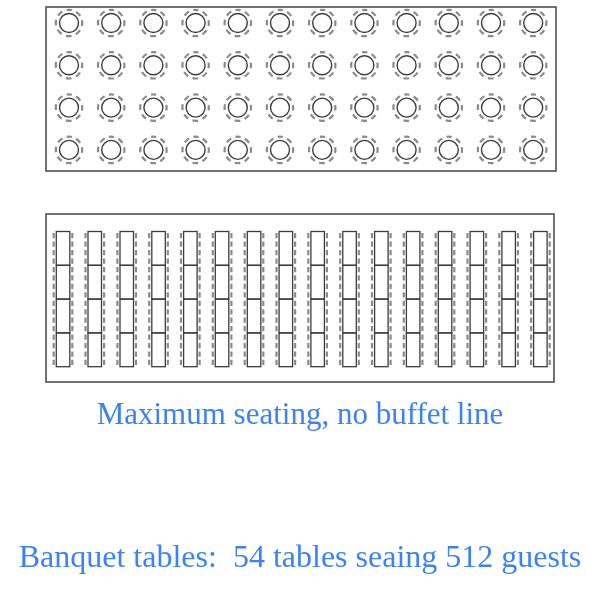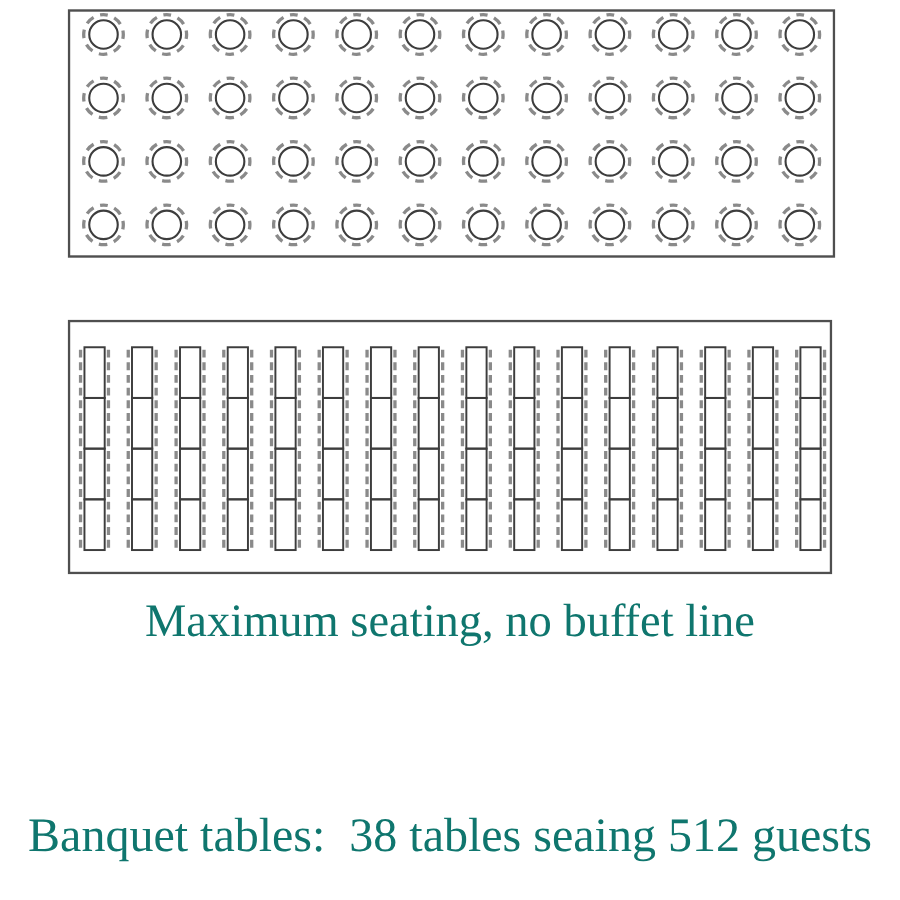--- a/index.html
+++ b/index.html
@@ -20,21 +20,21 @@
     display: block;
   }
   #round-svg  { left: 45px; top: 6px;   }
   #banquet-svg{ left: 45px; top: 213px; }
   .caption {
     position: absolute;
     left: 0;
     width: 600px;
     text-align: center;
     white-space: pre;          
-    color: #0f766e;
+    color: #3b82f6;
     font-size: 31px;
     line-height: 1.1;
     letter-spacing: 0px;
   }
   #caption-title   { top: 397px; }
   #caption-round   { top: 468px; font-size: 32px; }
   #caption-banquet { top: 539px; font-size: 32px; }
 </style>
 </head>
 <body>
@@ -365,15 +365,15 @@
         <rect x="488.6" y="86.1" width="13.5" height="33.8" fill="none" stroke="#3d3d3d" stroke-width="1.3"></rect>
         <rect x="488.6" y="119.9" width="13.5" height="33.8" fill="none" stroke="#3d3d3d" stroke-width="1.3"></rect>
         <line x1="486.1" y1="20.1" x2="486.1" y2="152.1" stroke="#8a8a8a" stroke-width="2.2" stroke-dasharray="5.24 3.21"></line>
         <line x1="504.7" y1="20.1" x2="504.7" y2="152.1" stroke="#8a8a8a" stroke-width="2.2" stroke-dasharray="5.24 3.21"></line>
       </g>
     </svg>
 
   <div id="caption-title" class="caption">Maximum seating, no buffet line</div>
 
 
-  <div id="caption-banquet" class="caption">Banquet tables:  38 tables seaing 512 guests</div>
+  <div id="caption-banquet" class="caption">Banquet tables:  54 tables seaing 512 guests</div>
 
 </div>
 
 </body></html>

